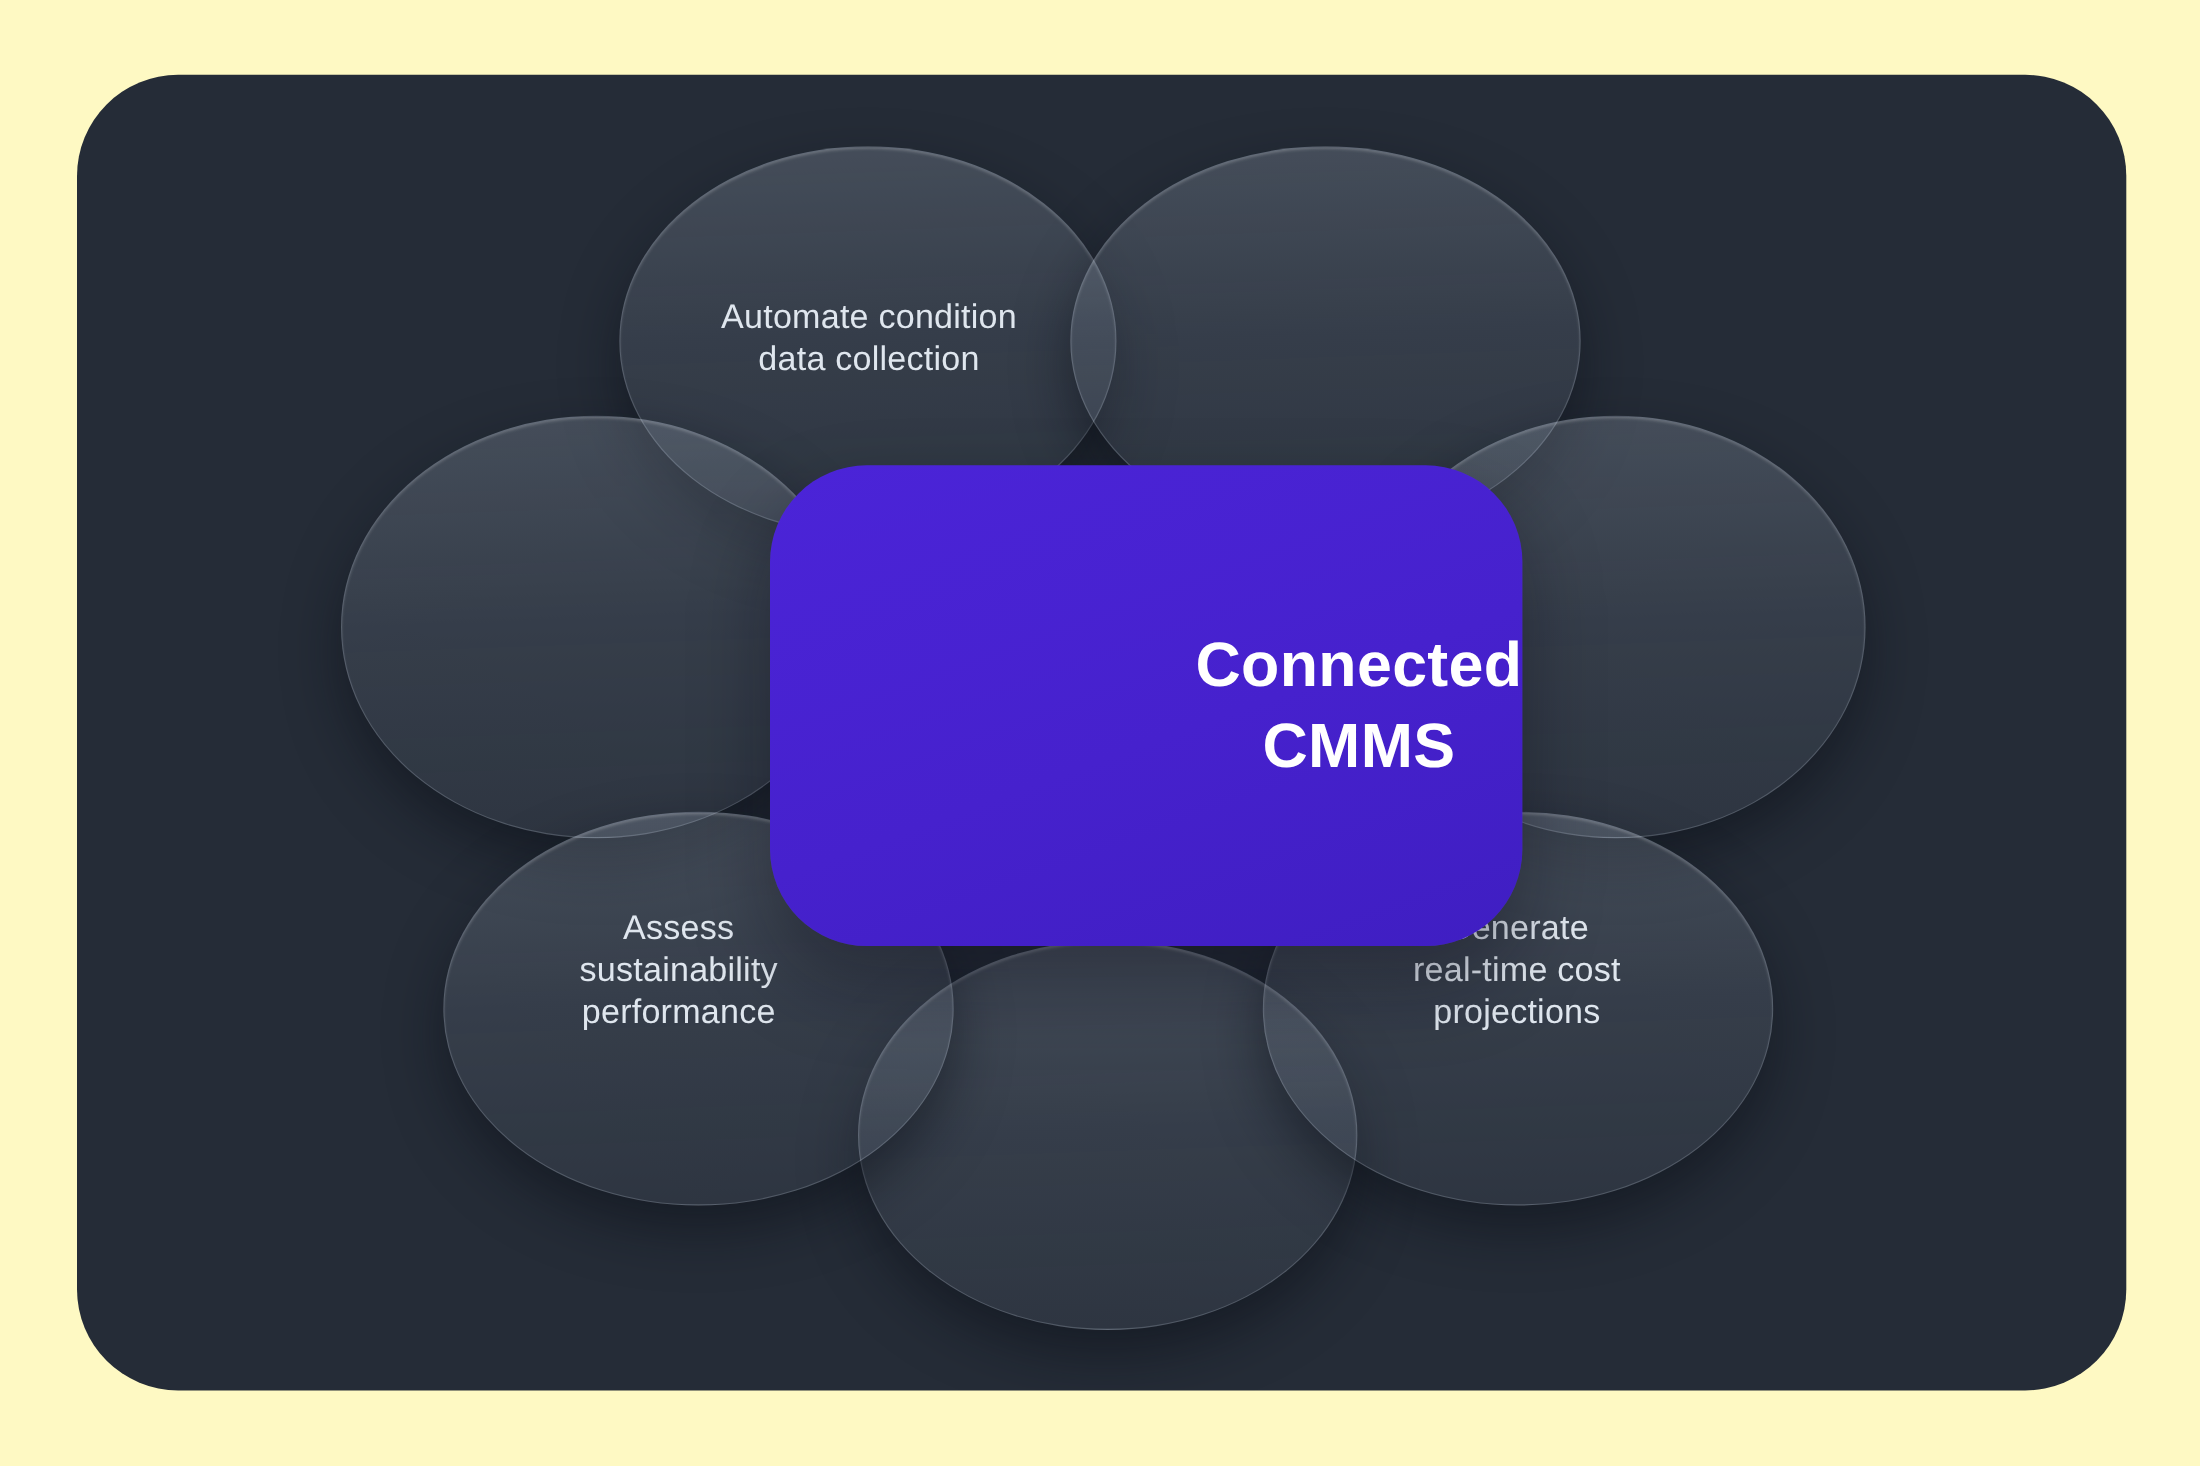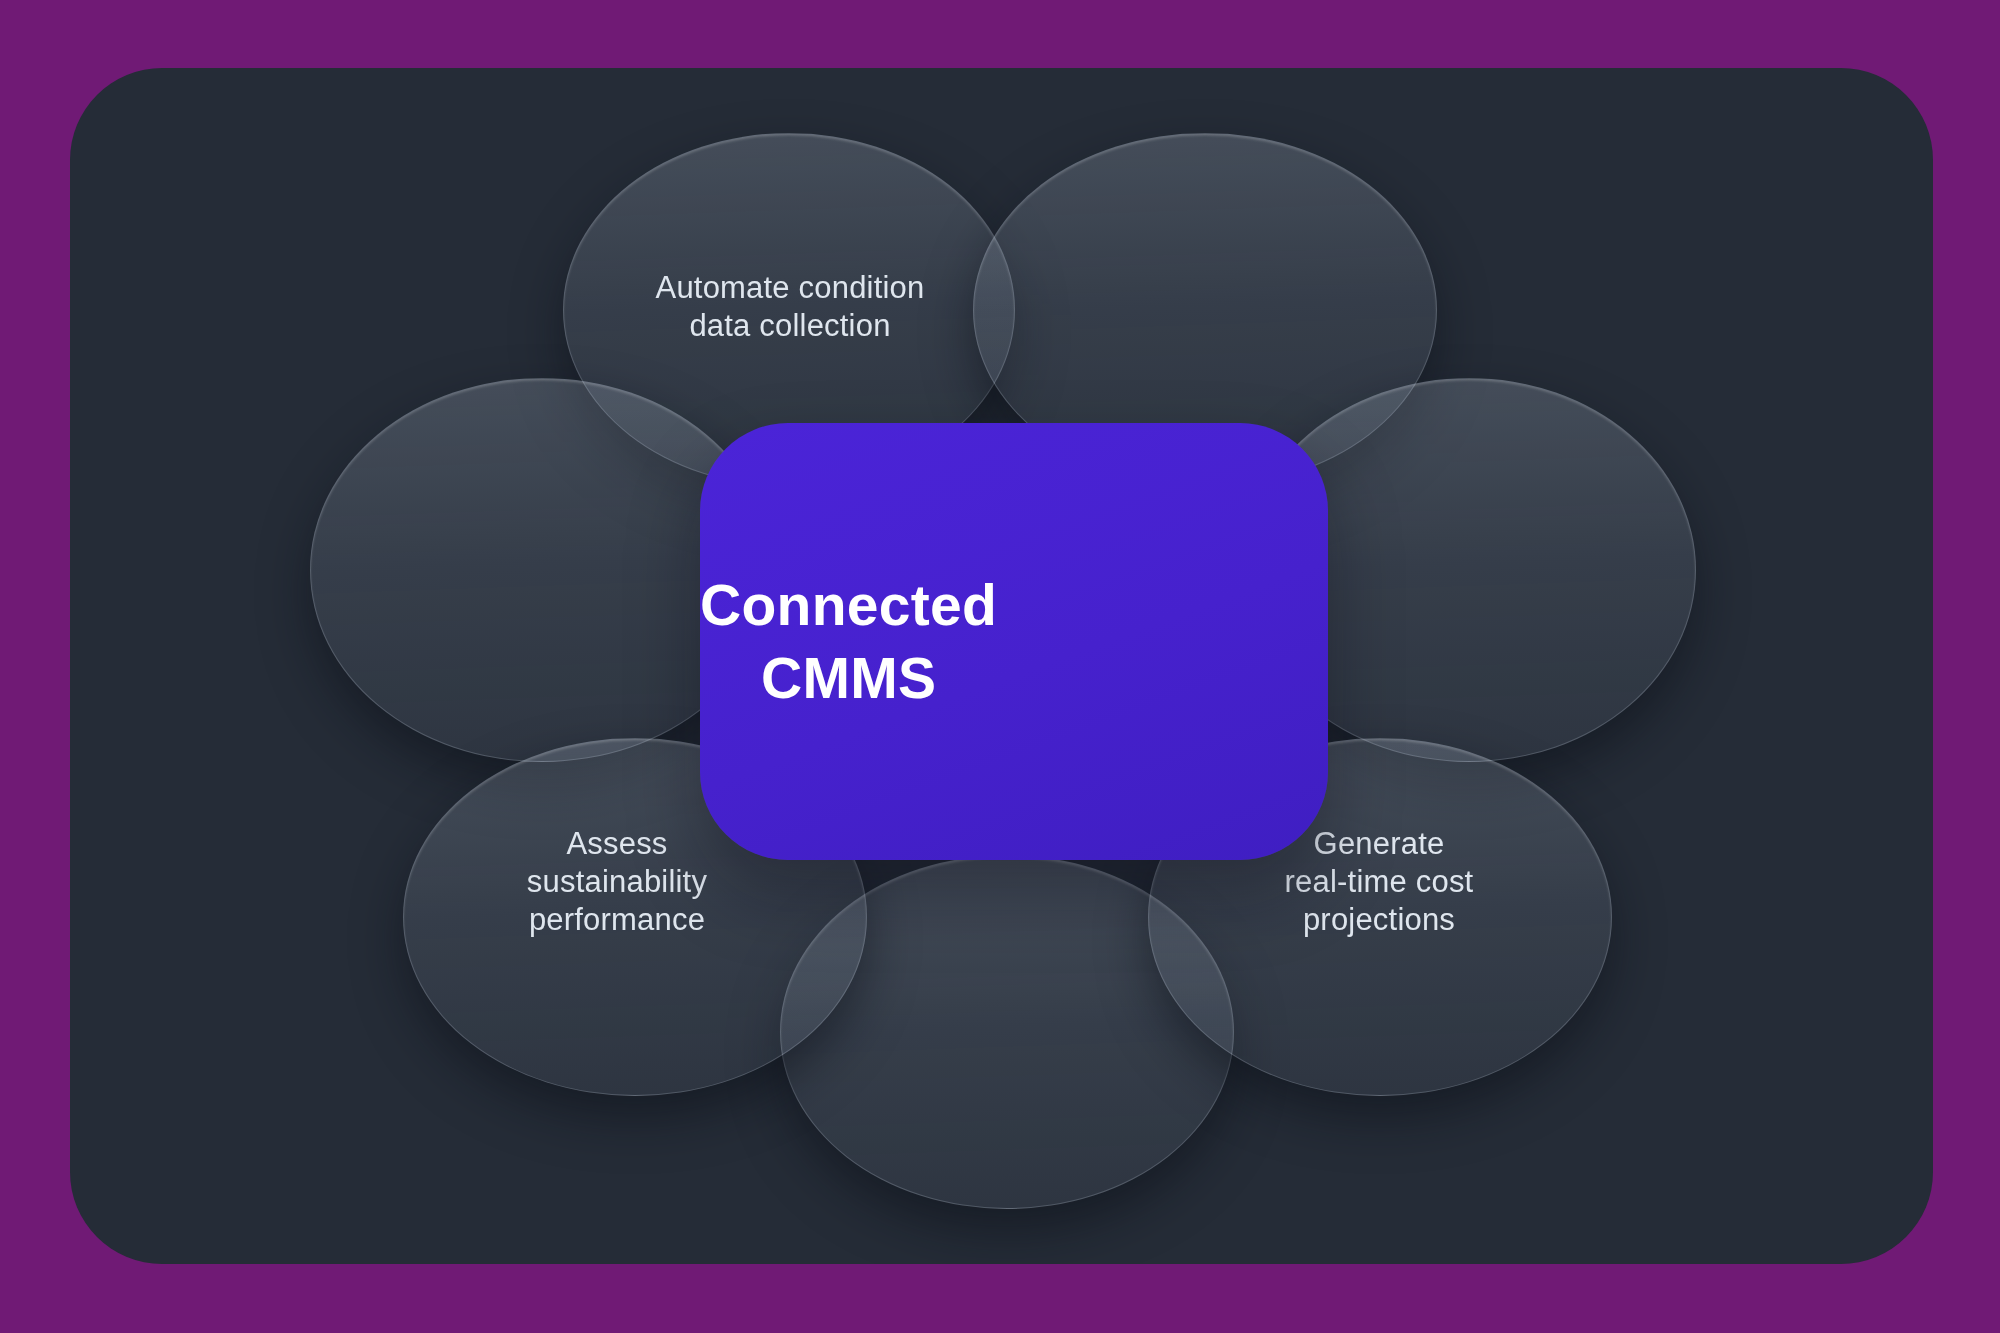--- a/index.html
+++ b/index.html
@@ -1,20 +1,20 @@
 <!DOCTYPE html>
 <html><head>
 <meta charset="utf-8">
 <style>
   html, body { margin: 0; padding: 0; }
   .page {
     position: relative;
     width: 2000px;
     height: 1333px;
-    background: #701a75;
+    background: #fef9c3;
     font-family: "Liberation Sans", sans-serif;
     overflow: hidden;
   }
   .card {
     position: absolute;
     left: 70px; top: 68px;
     width: 1863px; height: 1196px;
     border-radius: 92px;
     background: #252c37;
     overflow: hidden;
@@ -53,27 +53,27 @@
   .l-prioritize{ left: 1135px; top: 239px; }
   .l-track    { left: 462px;  top: 507px; }
   .l-view     { left: 1406px; top: 507px; }
   .l-integrate{ left: 932px;  top: 968px; }
   .l-assess   { left: 547px;  top: 814px; }
   .l-generate { left: 1309px; top: 814px; }
 
   .center-box {
     position: absolute;
     left: 630px; top: 355px;
-    width: 628px; height: 437px;
+    width: 684px; height: 437px;
     border-radius: 88px;
     background: linear-gradient(160deg, #4b24d8 0%, #4621cd 55%, #3f1ec2 100%);
     box-shadow: 0 35px 70px rgba(8,10,24,0.35);
     display: flex;
     align-items: center;
-    justify-content: flex-start;
+    justify-content: flex-end;
   }
   .center-title {
     white-space: pre-line;
     text-align: center;
     font-size: 57px;
     line-height: 73px;
     font-weight: 700;
     color: #ffffff;
     letter-spacing: 0.3px;
   }

